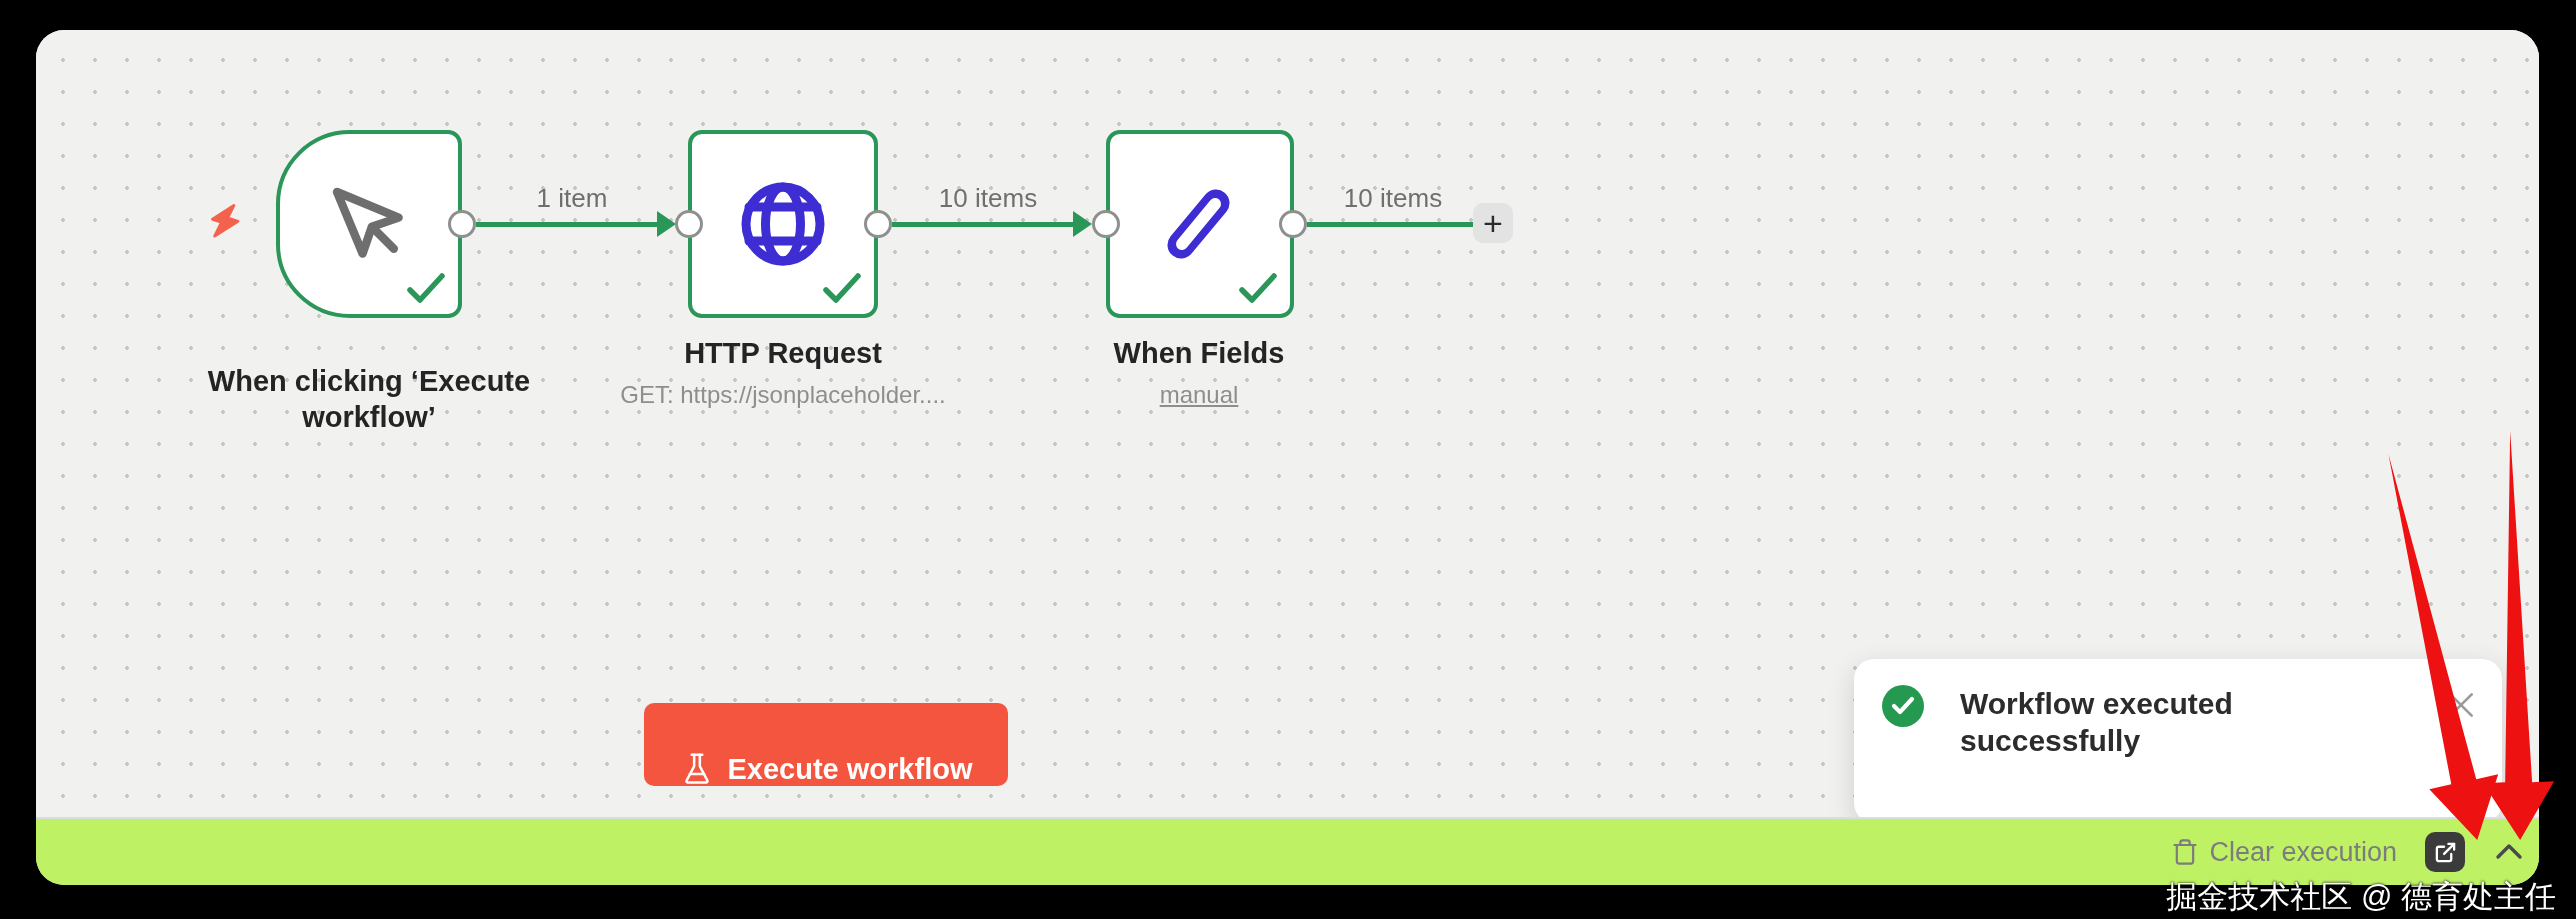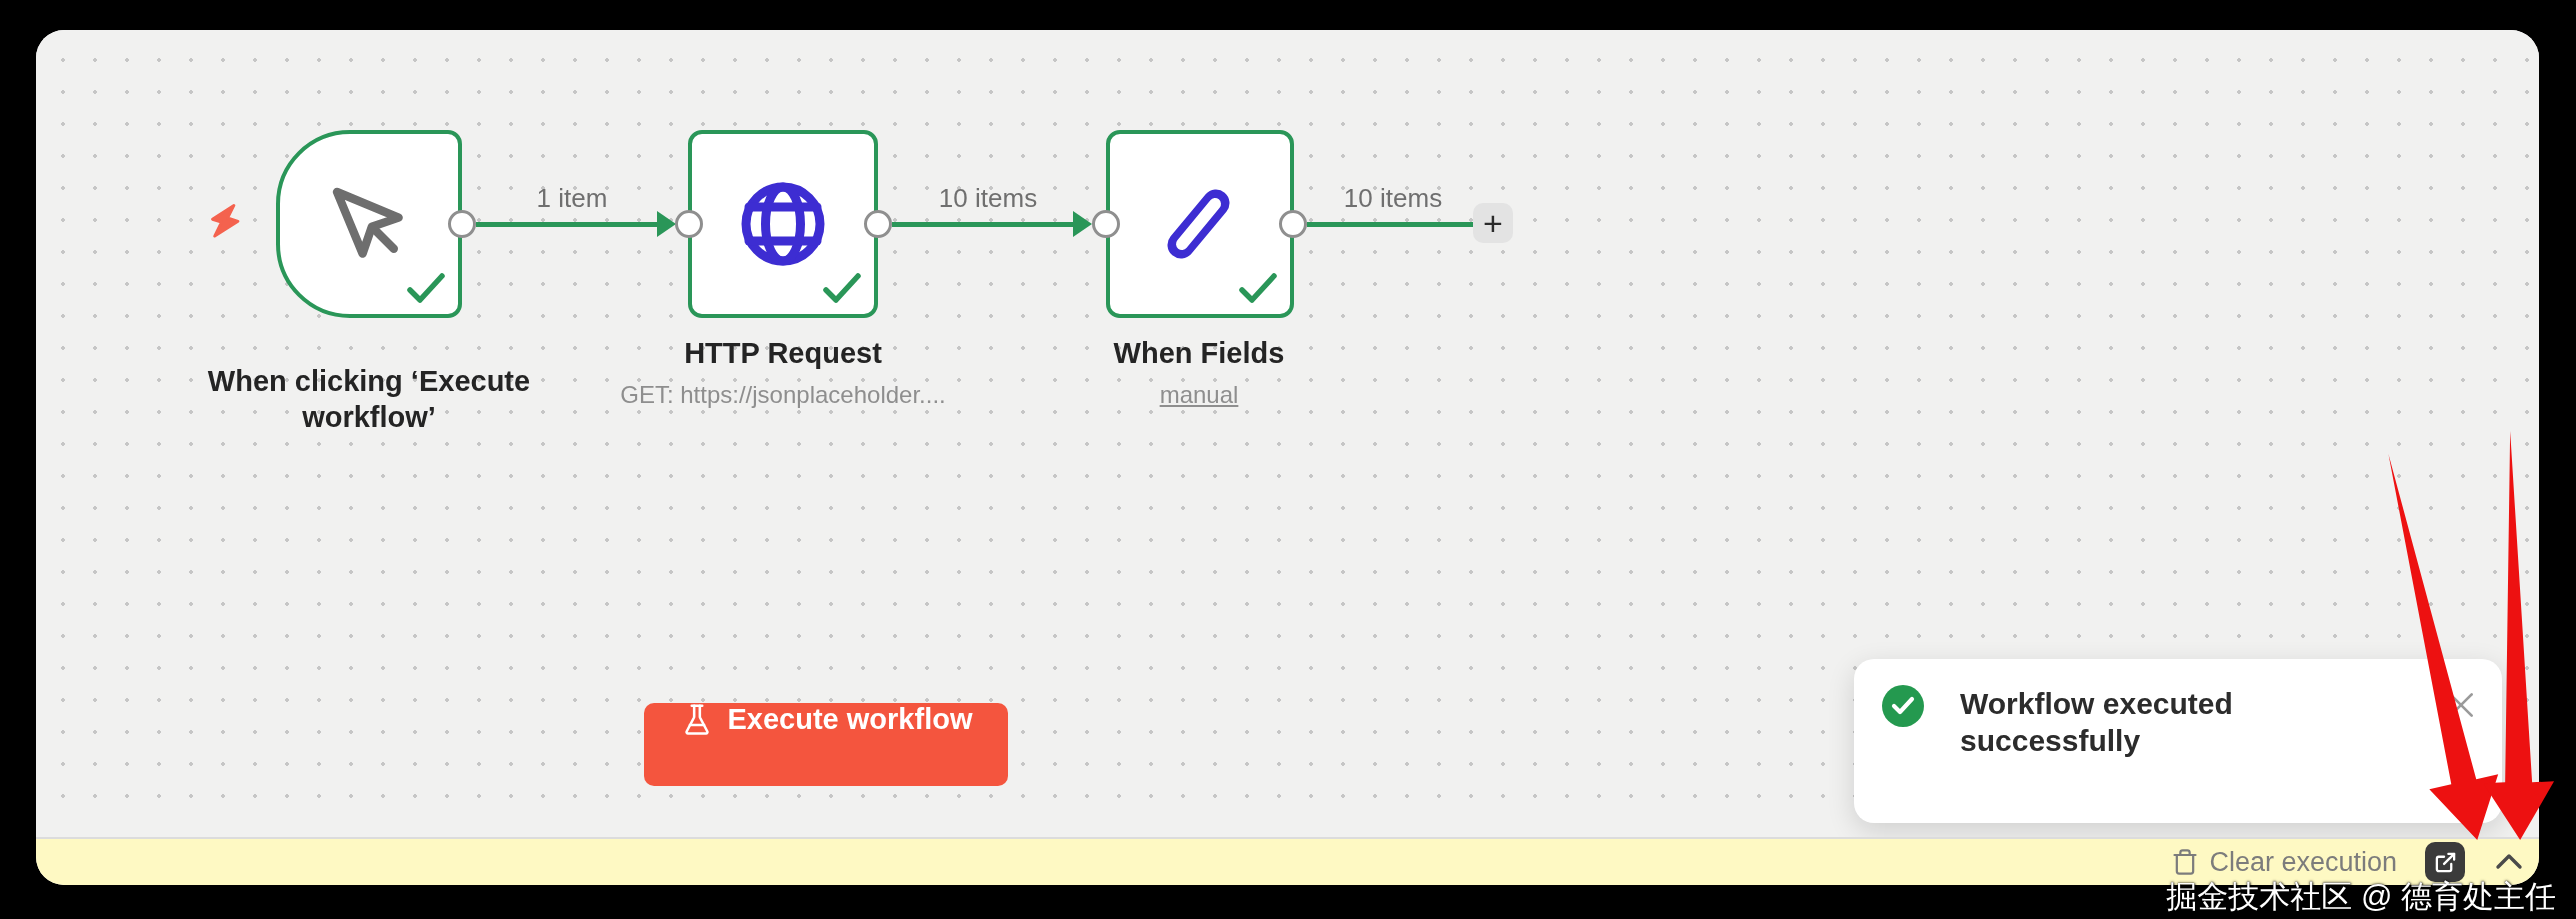--- a/index.html
+++ b/index.html
@@ -70,21 +70,21 @@
     font-size:34px; line-height:36px; color:#2b2b2b; text-align:center;
     display:flex; align-items:center; justify-content:center; cursor:pointer;
   }
 
   .bolt { position:absolute; left:172px; top:172px; }
 
   
   .execute-btn {
     position:absolute; left:608px; top:673px; width:364px; height:83px;
     background:#f4553e; border:none; border-radius:10px;
-    display:flex; align-items:flex-start; justify-content:center; gap:14px;
+    display:flex; align-items:flex-end; justify-content:center; gap:14px;
     color:#fff; font-size:29px; font-weight:600; cursor:pointer;
     font-family:inherit;
   }
 
   
   .toast {
     position:absolute; left:1818px; top:629px; width:648px; height:164px;
     background:#fff; border-radius:20px;
     box-shadow:0 8px 28px rgba(0,0,0,.14);
   }
@@ -97,22 +97,22 @@
     position:absolute; left:106px; top:26px; width:319px;
     font-size:30px; font-weight:700; color:#2c2c2c; line-height:37px;
   }
   .toast-close {
     position:absolute; right:24px; top:30px; width:34px; height:34px;
     background:none; border:none; cursor:pointer; padding:0;
   }
 
   
   .footer {
-    position:absolute; left:0; right:0; bottom:0; height:48px;
-    background:#fef9c3; border-top:2px solid #dcdcdc;
+    position:absolute; left:0; right:0; bottom:0; height:68px;
+    background:#bef264; border-top:2px solid #dcdcdc;
   }
   .footer-row {
     position:absolute; right:14px; top:0; height:100%;
     display:flex; align-items:center; gap:28px;
   }
   .clear-exec {
     display:flex; align-items:center; gap:10px;
     background:none; border:none; cursor:pointer;
     font-size:27px; color:#7c7c7c; font-family:inherit;
   }

